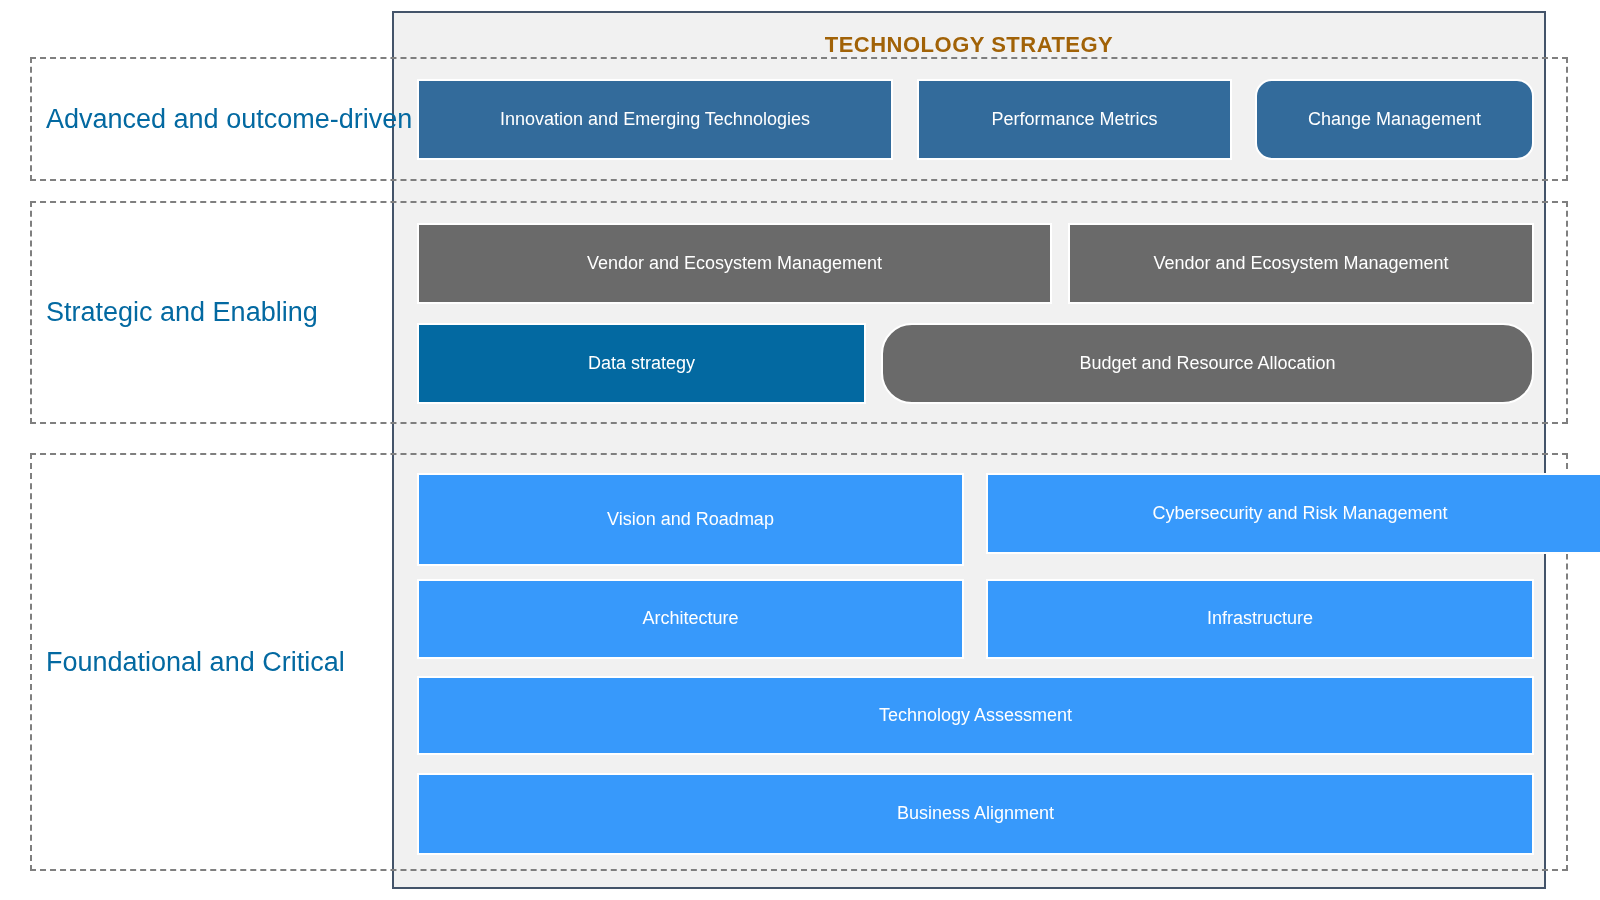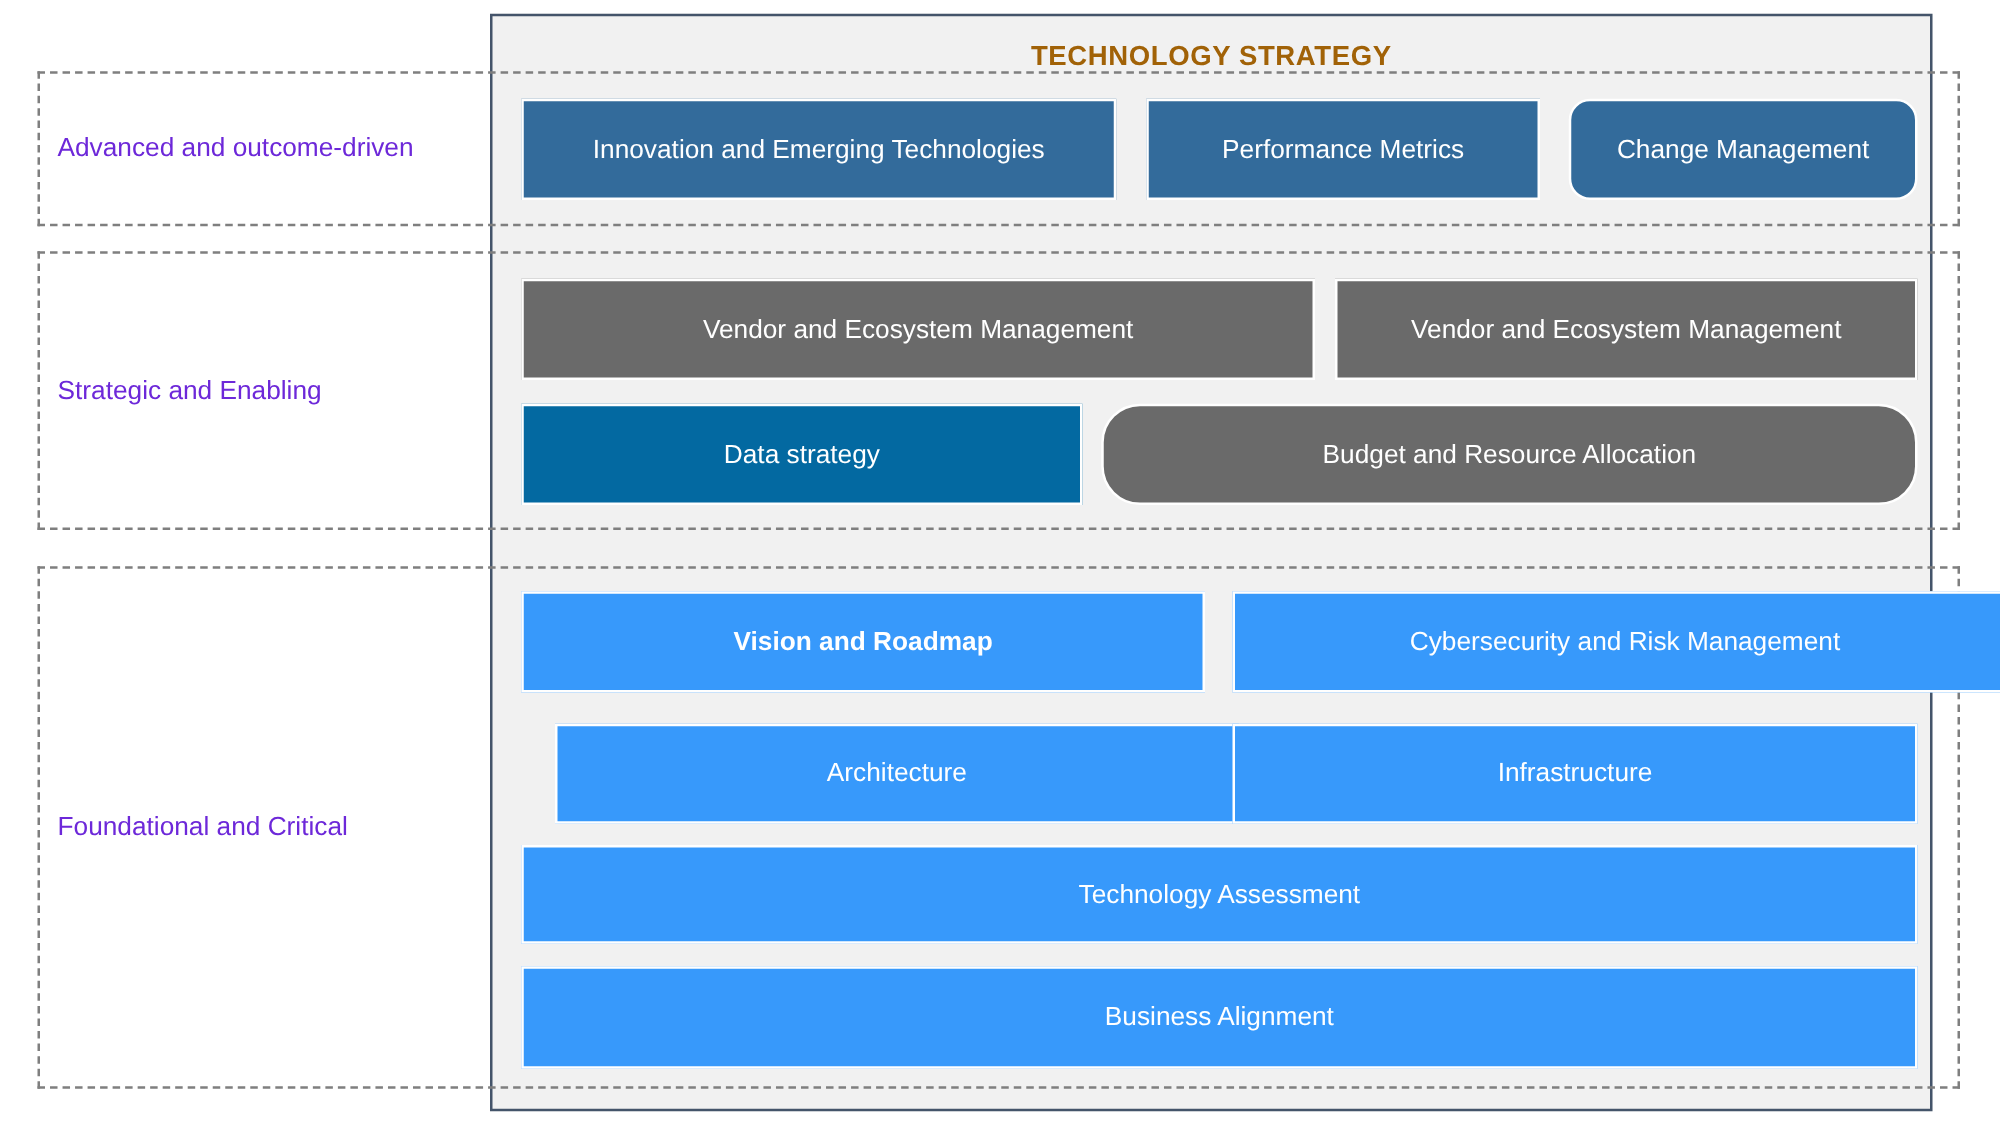--- a/index.html
+++ b/index.html
@@ -40,55 +40,55 @@
     z-index: 2;
     display: flex;
     align-items: center;
     pointer-events: none;
   }
   .band-1 { top: 57px;  height: 124px; }
   .band-2 { top: 201px; height: 223px; }
   .band-3 { top: 453px; height: 418px; }
   .tier-label {
     padding-left: 14px;
-    font-size: 21px;
-    color: #6d28d9;
+    font-size: 27px;
+    color: #0369a1;
     white-space: nowrap;
   }
 
   
   .box {
     position: absolute;
     z-index: 3;
     box-sizing: border-box;
     border: 2px solid #FFFFFF;
     display: flex;
     align-items: center;
     justify-content: center;
     text-align: center;
     color: #FFFFFF;
-    font-size: 21px;
+    font-size: 18px;
     line-height: 1.2;
   }
 
   
   .b-innovation   { left: 417px;  top: 79px;  width: 476px;  height: 81px; }
   .b-performance  { left: 917px;  top: 79px;  width: 315px;  height: 81px; }
   .b-change       { left: 1255px; top: 79px;  width: 279px;  height: 81px; }
 
   
   .b-vendor1      { left: 417px;  top: 223px; width: 635px;  height: 81px; }
   .b-vendor2      { left: 1068px; top: 223px; width: 466px;  height: 81px; }
   .b-data         { left: 417px;  top: 323px; width: 449px;  height: 81px; }
   .b-budget       { left: 881px;  top: 323px; width: 653px;  height: 81px; border-radius: 31px; }
 
   
-  .b-vision       { left: 417px;  top: 473px; width: 547px;  height: 81px; font-weight: bold; }
+  .b-vision       { left: 417px;  top: 473px; width: 547px;  height: 93px; }
   .b-cyber        { left: 986px;  top: 473px; width: 628px;  height: 81px; }
-  .b-architecture { left: 417px;  top: 579px; width: 547px;  height: 80px; margin-left: 27px; }
+  .b-architecture { left: 417px;  top: 579px; width: 547px;  height: 80px; }
   .b-infra        { left: 986px;  top: 579px; width: 548px;  height: 80px; }
   .b-techassess   { left: 417px;  top: 676px; width: 1117px; height: 79px; }
   .b-bizalign     { left: 417px;  top: 773px; width: 1117px; height: 82px; }
 </style>
 </head>
 <body>
 
 <div class="strategy-container">
   <div class="strategy-title">TECHNOLOGY STRATEGY</div>
 </div>

